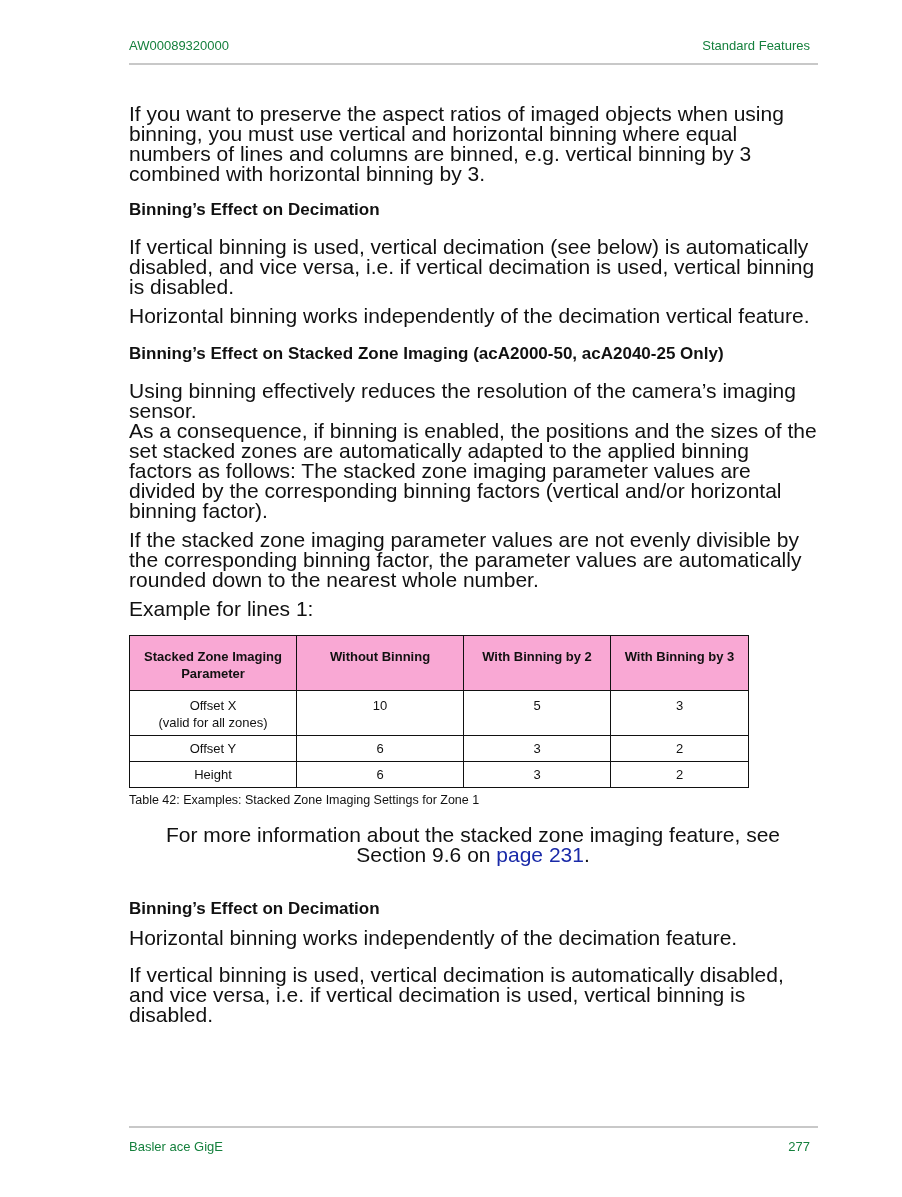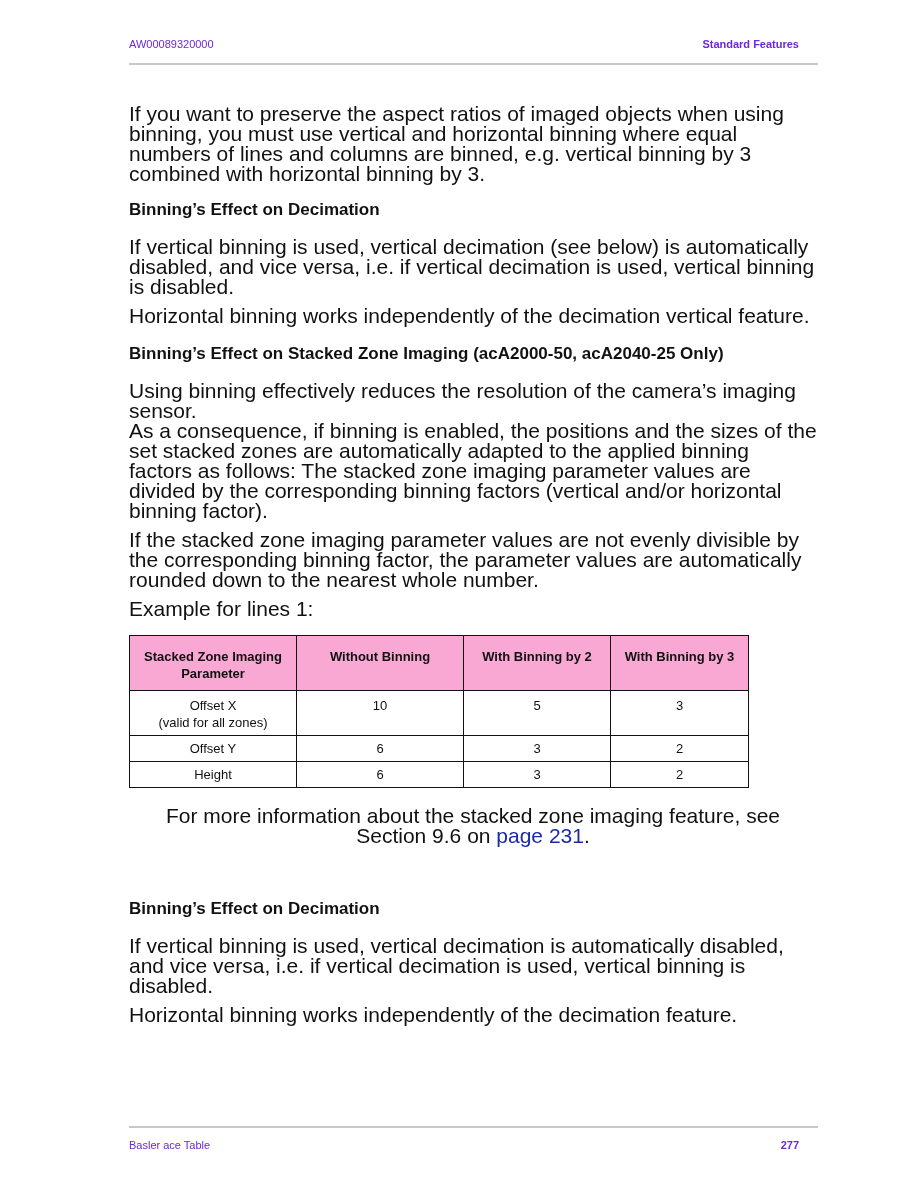--- a/index.html
+++ b/index.html
@@ -1,19 +1,19 @@
 <!DOCTYPE html>
 <html><head>
 <meta charset="utf-8">
 <style>
   html, body { margin:0; padding:0; background:#ffffff; }
   body { width:902px; height:1197px; position:relative; overflow:hidden;
          font-family:"Liberation Sans", sans-serif; color:#111; }
-  .hdr { position:absolute; left:129px; right:92px; top:38px; font-size:11px; color:#6d28d9; }
-  .hdr .r { position:absolute; right:11px; top:0;font-weight:bold; }
+  .hdr { position:absolute; left:129px; right:92px; top:38px; font-size:13px; color:#15803d; }
+  .hdr .r { position:absolute; right:0; top:0; }
   .rule { position:absolute; left:129px; width:689px; height:2px; background:#c8c8c8; }
   .page { position:absolute; left:129px; width:688px; }
   p { margin:0; font-size:21px; line-height:20px; }
   h2 { margin:0; font-size:17px; font-weight:bold; }
   .link { color:#1a2aa8; }
   table { border-collapse:collapse; width:620px; }
   th, td { border:1.5px solid #111; font-size:13px; text-align:center; vertical-align:top; padding:4px 4px; }
   th { background:#f9a8d4; font-weight:bold; padding:12px 4px 8px; line-height:17px; }
   td { height:34px; line-height:17px; padding-top:6px; }
   td.short { height:17px; padding-top:4px; padding-bottom:4px; }
@@ -66,29 +66,30 @@
       <td class="short">2</td>
     </tr>
     <tr>
       <td class="short">Height</td>
       <td class="short">6</td>
       <td class="short">3</td>
       <td class="short">2</td>
     </tr>
   </tbody>
     </table>
+  <div class="cap">Table 42: Examples: Stacked Zone Imaging Settings for Zone 1</div>
 
   <p style="margin-top:18px;text-align:center;">
     <span>For more information about the stacked zone imaging feature, see Section 9.6 on </span><span class="link">page 231</span><span>.</span>
   </p>
 </div>
 
 <div class="page" style="top:899px;">
   <h2>Binning’s Effect on Decimation</h2>
+  <p style="margin-top:9px;">Horizontal binning works independently of the decimation feature.</p>
   <p style="margin-top:17px;">If vertical binning is used, vertical decimation is automatically disabled, and vice versa, i.e. if vertical decimation is used, vertical binning is disabled.</p>
-  <p style="margin-top:9px;">Horizontal binning works independently of the decimation feature.</p>
 </div>
 
 <div class="rule" style="top:1126px;"></div>
 <div class="hdr" style="top:1139px;">
-  <span>Basler ace Table</span>
+  <span>Basler ace GigE</span>
   <span class="r">277</span>
 </div>
 
 </body></html>

